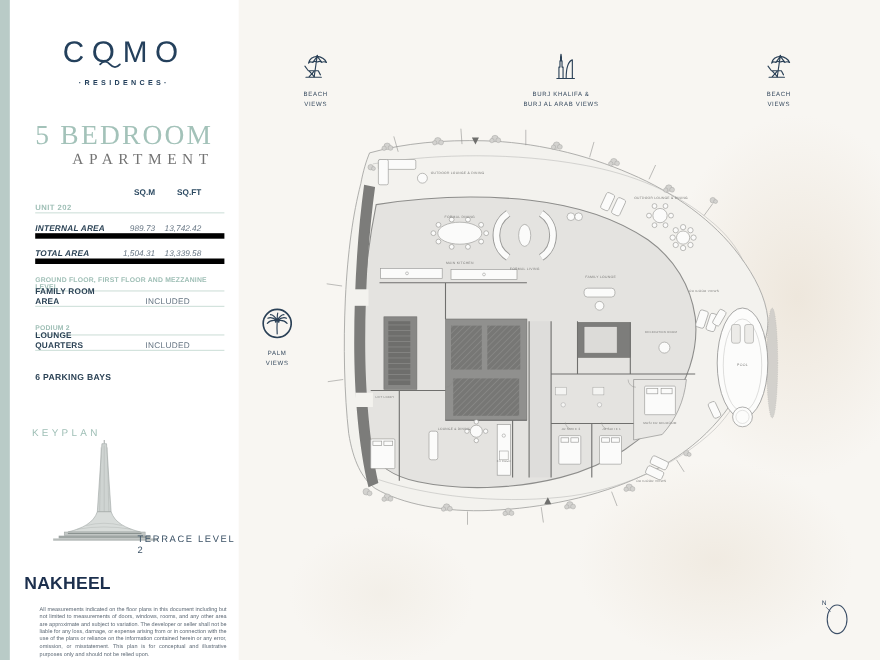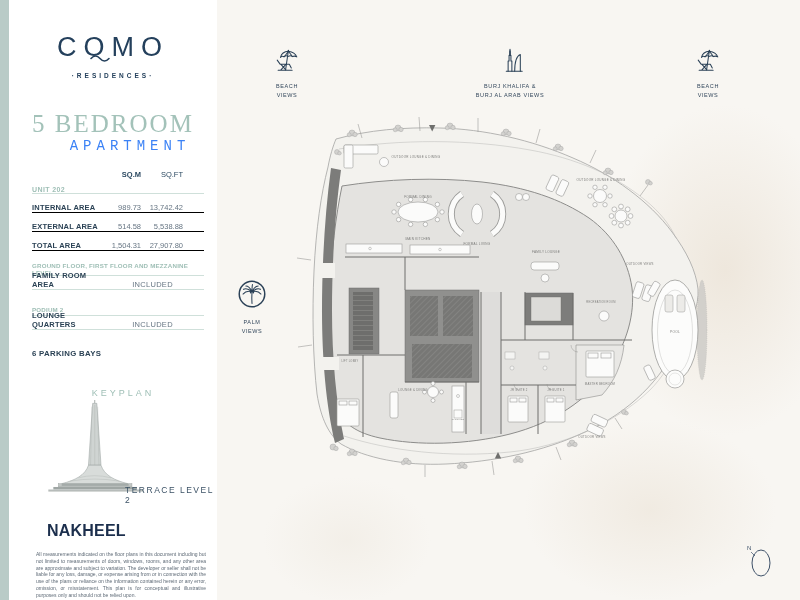--- a/index.html
+++ b/index.html
@@ -12,42 +12,42 @@
   .swirl-a{right:-90px;top:40px;width:330px;height:460px;background:radial-gradient(closest-side,rgba(228,216,199,0.5),rgba(228,216,199,0) 72%);}
   .swirl-b{right:-30px;bottom:-40px;width:360px;height:260px;background:radial-gradient(closest-side,rgba(231,221,206,0.45),rgba(231,221,206,0) 70%);}
   .swirl-c{left:10px;bottom:-30px;width:240px;height:180px;background:radial-gradient(closest-side,rgba(233,226,214,0.35),rgba(233,226,214,0) 70%);}
 
   
   .logo-wrap{position:absolute;left:0;right:0;top:28px;text-align:center;}
   .logo-text{font-size:27px;letter-spacing:7px;fill:#24405c;}
   .logo-wave{fill:none;stroke:#24405c;stroke-width:1.6;stroke-linecap:round;}
   .residences{position:absolute;left:0;right:0;top:72px;text-align:center;font-size:6.5px;letter-spacing:3px;color:#24405c;font-weight:700;}
   .title1{position:absolute;left:0;right:0;top:110px;text-align:center;font-family:"Liberation Serif",serif;font-size:25px;letter-spacing:2px;color:#a3c2b9;font-weight:400;}
-  .title2{position:absolute;left:0;right:0;top:138px;text-align:center;font-family:Liberation Mono, monospace;font-size:14px;letter-spacing:5px;color:#3b82f6;padding-left:34px;}
+  .title2{position:absolute;left:0;right:0;top:138px;text-align:center;font-family:Liberation Serif, serif;font-size:14px;letter-spacing:5px;color:#737373;padding-left:34px;}
 
   .spec-table{position:absolute;left:23px;top:164px;width:172px;font-size:7.5px;color:#2b4255;}
   .trow{display:flex;align-items:flex-end;}
   .thead{height:15px;font-weight:700;color:#2b4961;font-size:7.5px;}
   .tunit{height:14px;color:#9fbfb6;font-weight:700;font-size:7px;letter-spacing:.4px;border-bottom:1px solid #cfe0da;}
-  .tdata{height:18px;border-bottom:1px solid #000000;}
+  .tdata{height:18px;border-bottom:5px solid #000000;font-style:italic;}
   .tlabel{flex:1;font-weight:700;letter-spacing:.2px;}
   .tsqm{width:40px;text-align:right;color:#667583;font-weight:400;}
   .tsqft{width:42px;text-align:right;color:#667583;font-weight:400;}
   .tspacer21{width:21px;}
   .gap12{height:12px;}
   .gap13{height:13px;}
   .tsection{height:12px;display:flex;align-items:center;color:#9fbfb6;font-weight:700;font-size:6.2px;letter-spacing:.2px;border-bottom:1px solid #cfe0da;}
   .tincl{height:13px;border-bottom:1px solid #cfe0da;}
   .tincval{width:103px;text-align:center;color:#667583;font-weight:400;letter-spacing:.3px;}
   .tparking{height:22px;display:flex;align-items:center;font-weight:700;letter-spacing:.3px;color:#2b4255;font-size:7.8px;}
 
-  .keyplan-label{position:absolute;left:20px;right:0;top:388px;text-align:center;font-size:9px;letter-spacing:3px;color:#9fbfb6;}
+  .keyplan-label{position:absolute;left:20px;right:0;top:388px;font-size:9px;letter-spacing:3px;color:#9fbfb6;}
   .tower{position:absolute;left:32px;top:400px;}
   .terrace-level{position:absolute;left:116px;top:485px;font-size:8.5px;letter-spacing:1.5px;color:#3c5266;}
-  .nakheel{position:absolute;left:38px;top:522px;font-size:16px;font-weight:800;letter-spacing:.2px;color:#1c2f4d;}
+  .nakheel{position:absolute;left:13px;top:522px;font-size:16px;font-weight:800;letter-spacing:.2px;color:#1c2f4d;}
   .disclaimer{position:absolute;left:27px;top:551px;width:170px;font-size:5px;line-height:1.35;color:#5e6a76;text-align:justify;}
 
   
   .view-item{position:absolute;width:90px;text-align:center;color:#2b4157;}
   .view-item svg{display:block;margin:0 auto;}
   .view-label{margin-top:6px;font-size:5.5px;letter-spacing:.6px;line-height:1.6;color:#33475c;}
   .vi-stroke{fill:none;stroke:#2b4157;stroke-width:1.1;stroke-linecap:round;stroke-linejoin:round;}
   .vi-fill{fill:#2b4157;}
 
   .floorplan{position:absolute;left:76px;top:107px;width:420px;height:370px;}
@@ -72,40 +72,34 @@
       </svg>
     </div>
     <div class="residences">·RESIDENCES·</div>
     <div class="title1">5 BEDROOM</div>
     <div class="title2">APARTMENT</div>
 
     <div class="spec-table">
       <div class="trow thead">
         <span class="tlabel"></span>
         <span class="tsqm" style="font-weight:700;color:#2b4961;">SQ.M</span>
-        <span class="tsqft" style="font-weight:400;color:#2b4961;margin-top:28px;">SQ.FT</span>
+        <span class="tsqft" style="font-weight:700;color:#2b4961;margin-top:28px;">SQ.FT</span>
         <span class="tspacer21"></span>
       </div>
       <div class="trow tunit">UNIT 202</div>
       <div class="trow tdata">
         <span class="tlabel">INTERNAL AREA</span>
         <span class="tsqm">989.73</span>
         <span class="tsqft">13,742.42</span>
         <span class="tspacer21"></span>
       </div>
       <div class="trow tdata">
-        <span class="tlabel">EXTERNAL AREA</span>
-        <span class="tsqm">514.58</span>
-        <span class="tsqft">5,538.88</span>
-        <span class="tspacer21"></span>
-      </div>
-      <div class="trow tdata">
         <span class="tlabel">TOTAL AREA</span>
         <span class="tsqm">1,504.31</span>
-        <span class="tsqft">27,907.80</span>
+        <span class="tsqft">13,339.58</span>
         <span class="tspacer21"></span>
       </div>
       <div class="gap12"></div>
       <div class="tsection">GROUND FLOOR, FIRST FLOOR AND MEZZANINE LEVEL</div>
       <div class="trow tincl">
         <span class="tlabel">FAMILY ROOM AREA</span>
         <span class="tincval">INCLUDED</span>
       </div>
       <div class="gap13"></div>
       <div class="tsection">PODIUM 2</div>

